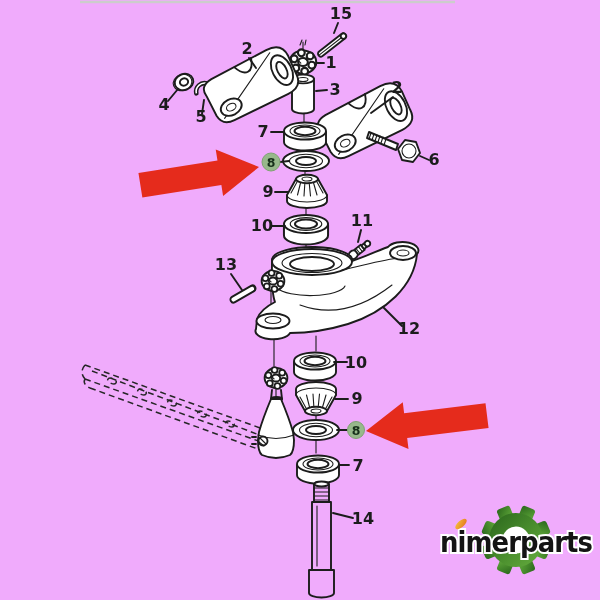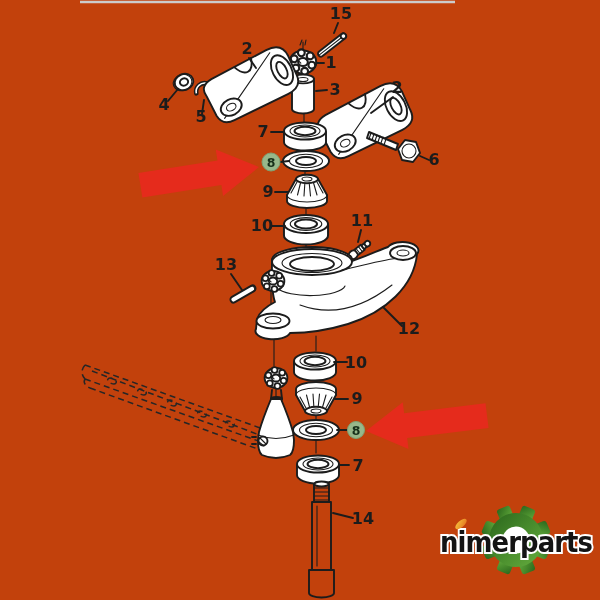--- a/index.html
+++ b/index.html
@@ -1,16 +1,16 @@
 <!DOCTYPE html>
 <html><head>
 <meta charset="utf-8">
 <style>
   html,body{margin:0;padding:0;background:#ffffff;}
-  #stage{position:relative;width:600px;height:600px;background:#c2410c;overflow:hidden;
+  #stage{position:relative;width:600px;height:600px;background:#f0abfc;overflow:hidden;
          font-family:"DejaVu Sans","Liberation Sans",sans-serif;}
   svg text{font-family:"DejaVu Sans","Liberation Sans",sans-serif;}
   .callout{font-weight:bold;font-size:16px;fill:#1c1c1c;}
   .callout-small{font-weight:bold;font-size:12.5px;fill:#17301a;}
   .ln{stroke:#1c1c1c;fill:none;stroke-width:1.9;stroke-linecap:round;stroke-linejoin:round;}
   .lnw{stroke:#1c1c1c;fill:#ffffff;stroke-width:1.9;stroke-linecap:round;stroke-linejoin:round;}
   .thin{stroke:#1c1c1c;fill:none;stroke-width:1.1;stroke-linecap:round;}
   .dash{stroke:#262626;fill:none;stroke-width:1.5;stroke-dasharray:6 4;stroke-linecap:butt;}
 </style>
 </head>

